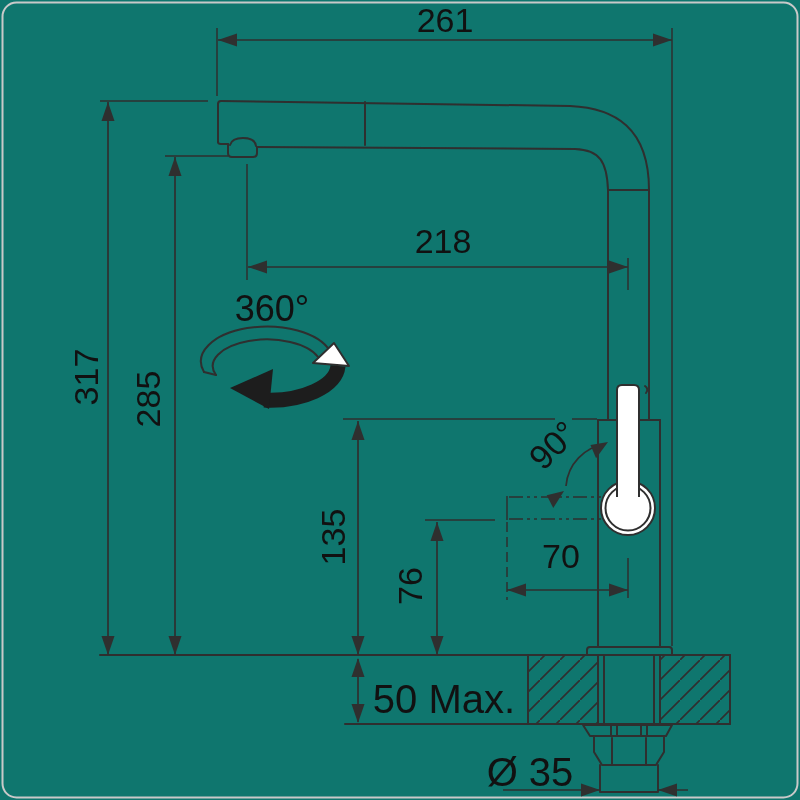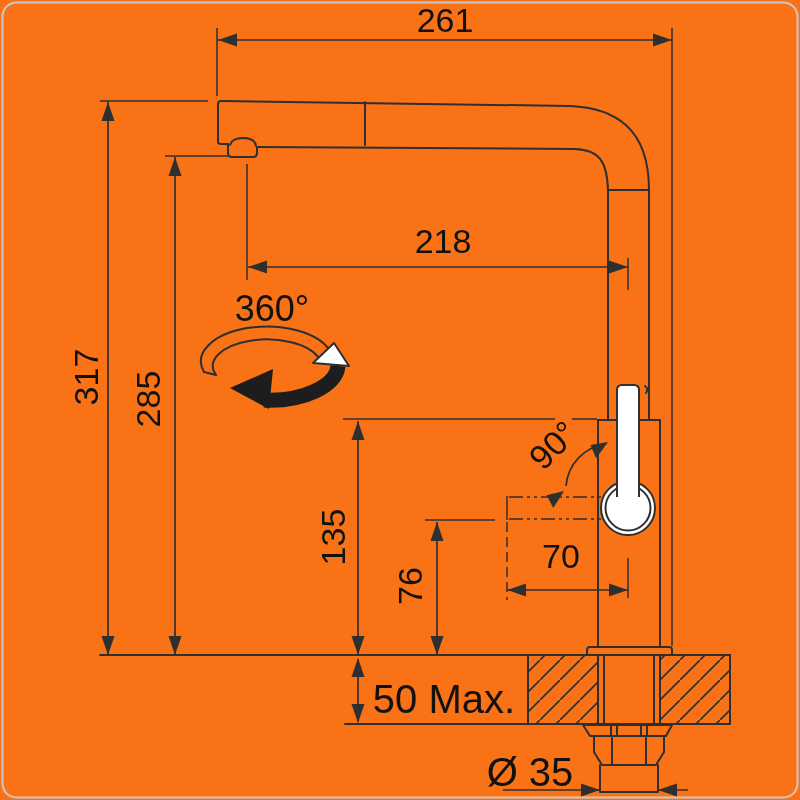--- a/index.html
+++ b/index.html
@@ -1,16 +1,16 @@
 <!DOCTYPE html>
 <html><head>
 <meta charset="utf-8">
 <style>
   html,body{margin:0;padding:0;background:#fff;}
-  .stage{width:800px;height:800px;position:relative;background:#f97316;
+  .stage{width:800px;height:800px;position:relative;background:#0f766e;
          font-family:"Liberation Sans", sans-serif;}
   svg{display:block;}
   .outline{stroke:#2f2f2f;stroke-width:2;fill:none;stroke-linecap:round;stroke-linejoin:round;}
   .outline-fill{stroke:#2f2f2f;stroke-width:2;fill:#ffffff;stroke-linejoin:round;}
   .dim{stroke:#2f2f2f;stroke-width:1.7;fill:none;}
   .ext{stroke:#2f2f2f;stroke-width:1.5;fill:none;}
   .arrow{fill:#2f2f2f;stroke:none;}
   .phantom{stroke:#2f2f2f;stroke-width:1.6;fill:none;stroke-dasharray:14 4 3 4 3 4;}
   .dashed{stroke:#2f2f2f;stroke-width:1.5;fill:none;stroke-dasharray:10 5;}
   .dimtext{fill:#111111;font-size:34px;}

